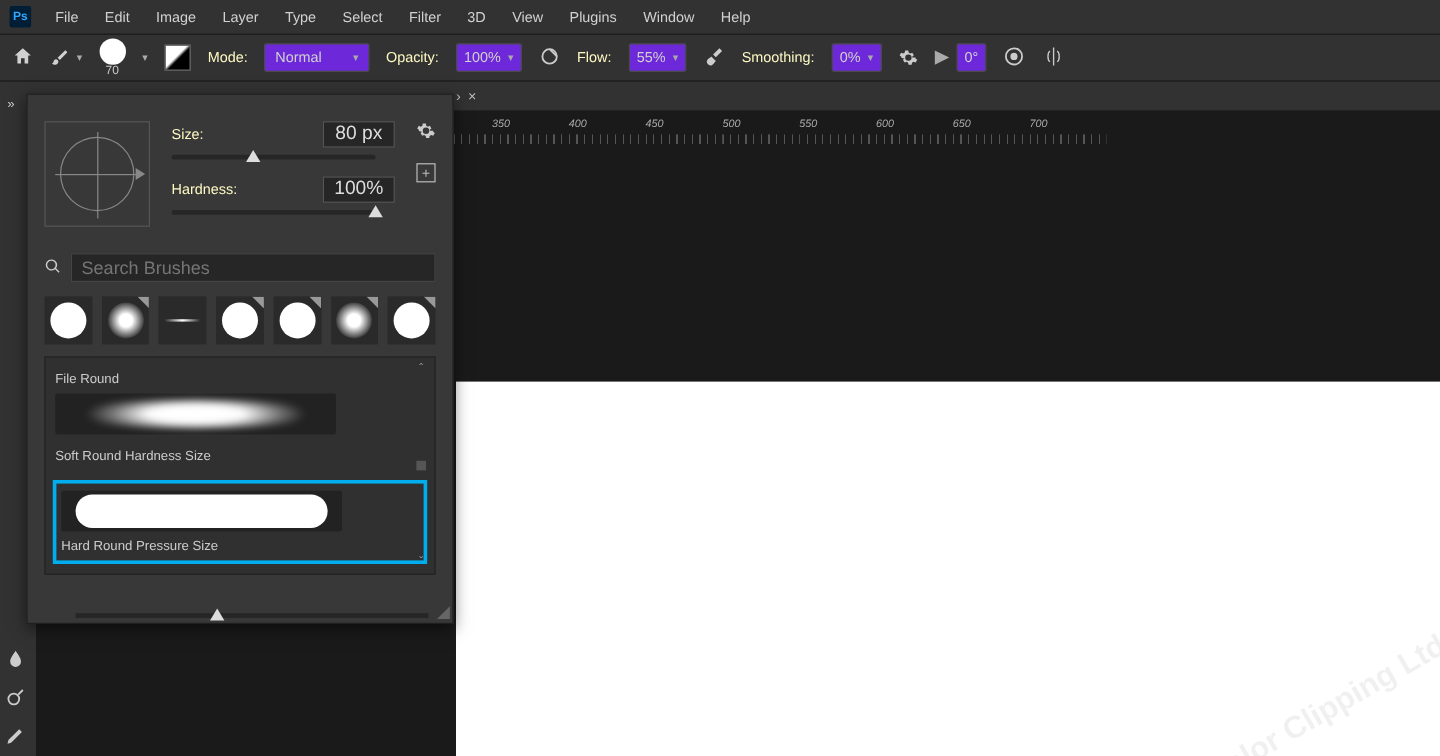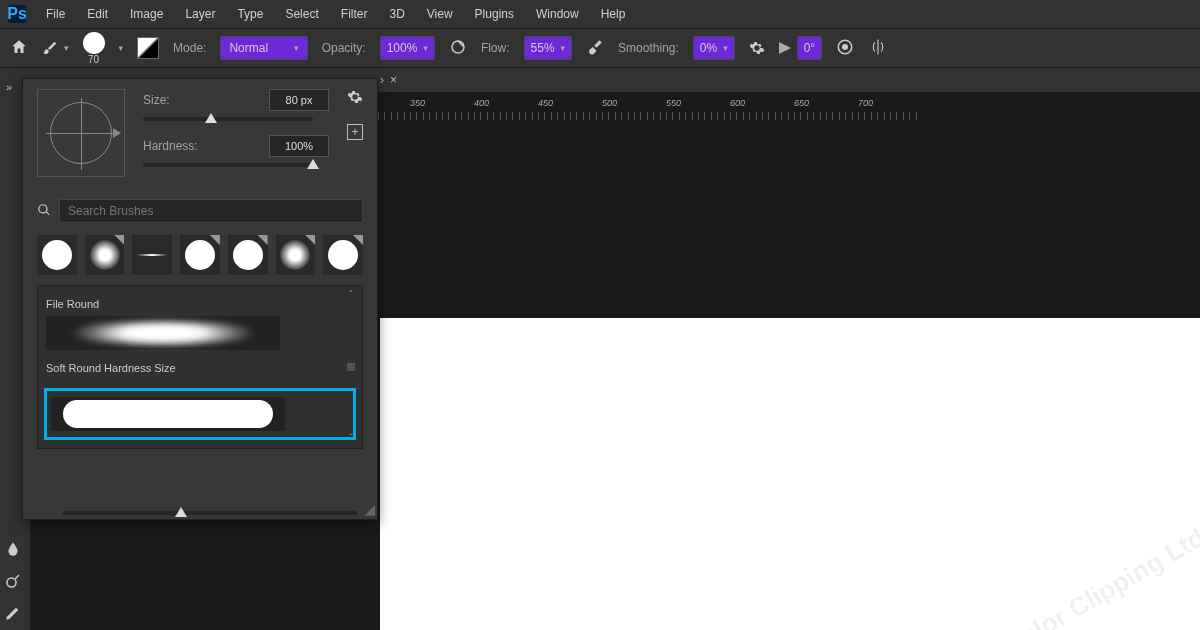--- a/index.html
+++ b/index.html
@@ -1,61 +1,61 @@
 <!DOCTYPE html>
 <html><head>
 <meta charset="utf-8">
 <style>
 * { margin:0; padding:0; box-sizing:border-box; font-family: -apple-system, "Segoe UI", Arial, sans-serif; }
 body { width:1200px; height:630px; background:#323232; color:#d1d1d1; font-size:12px; overflow:hidden; position:relative; }
 .menubar { height:28px; display:flex; align-items:center; padding:0 8px; gap:2px; background:#323232; }
-.ps-logo { width:18px; height:18px; background:#001e36; color:#31a8ff; font-weight:bold; font-size:16px; display:flex; align-items:center; justify-content:center; border-radius:2px; margin-right:8px; }
+.ps-logo { width:18px; height:18px; background:#001e36; color:#31a8ff; font-weight:bold; font-size:10px; display:flex; align-items:center; justify-content:center; border-radius:2px; margin-right:8px; }
 .menu-item { padding:4px 10px; cursor:default; }
 .optbar { height:40px; display:flex; align-items:center; padding:0 10px; gap:14px; background:#323232; border-top:1px solid #1a1a1a; border-bottom:1px solid #1a1a1a; }
 .home-icon svg, .icon-sm svg { fill:#d1d1d1; }
 .brush-tool { display:flex; align-items:center; gap:6px; }
 .brush-dot-wrap { display:flex; flex-direction:column; align-items:center; }
 .brush-dot { width:22px; height:22px; background:#fff; border-radius:50%; }
 .brush-size-lbl { font-size:10px; color:#ccc; }
 .grad-icon { width:22px; height:22px; background:linear-gradient(135deg,#fff 45%,#000 55%); border:1px solid #666; }
-.lbl { color:#a3a3a3; }
+.lbl { color:#fef9c3; }
 .sel { background:#6d28d9; border:1px solid #4a4a4a; height:24px; display:flex; align-items:center; padding:0 8px; gap:26px; border-radius:2px; }
 .sel-sm { gap:6px; padding:0 6px; }
 .chev { font-size:9px; color:#aaa; }
 .gear { width:16px; height:16px; }
 .angle-wrap { display:flex; align-items:center; gap:6px; }
 .angle-tri { width:0; height:0; border-left:12px solid #aaa; border-top:6px solid transparent; border-bottom:6px solid transparent; }
 .tabrow { height:24px; display:flex; align-items:center; padding-left:380px; gap:6px; }
 .tabrow .x { color:#bbb; font-size:12px; cursor:default; }
 .canvas-area { position:absolute; left:30px; top:92px; right:0; bottom:0; background:#1a1a1a; }
 .ruler-h { position:absolute; top:0; left:60px; right:0; height:28px; display:flex; color:#aaa; font-size:9px;font-style:italic; }
 .ruler-tick { width:64px; position:relative; }
 .ruler-tick span { position:absolute; top:6px; left:0; }
 .ruler-tick::after { content:""; position:absolute; bottom:0; left:0; width:64px; height:8px; background:repeating-linear-gradient(90deg,#555 0,#555 1px,transparent 1px,transparent 6.4px); }
 .white-canvas { position:absolute; left:380px; top:318px; right:0; bottom:0; background:#fff; }
 .watermark { position:absolute; right:-40px; bottom:-60px; transform:rotate(-30deg); font-size:26px; color:rgba(0,0,0,0.06); font-weight:600; white-space:nowrap; line-height:80px; }
 
-.brush-panel { position:absolute; left:22px; top:78px; width:356px; height:442px; background:#383838; border:1px solid #1f1f1f; box-shadow:0 4px 12px rgba(0,0,0,.5); padding:10px 14px; }
+.brush-panel { position:absolute; left:22px; top:78px; width:356px; height:442px; background:#383838; border:1px solid #1f1f1f; box-shadow:0 4px 12px rgba(0,0,0,.5); padding:22px 14px; }
 .bp-top { display:flex; gap:18px; align-items:flex-start; }
 .angle-preview { width:88px; height:88px; border:1px solid #555; display:flex; align-items:center; justify-content:center; position:relative; }
 .angle-circ { width:62px; height:62px; border:1px solid #888; border-radius:50%; position:relative; }
 .angle-circ::before { content:""; position:absolute; left:50%; top:-5px; width:1px; height:72px; background:#888; }
 .angle-circ::after { content:""; position:absolute; top:50%; left:-5px; height:1px; width:72px; background:#888; }
 .angle-arrow { position:absolute; right:-10px; top:50%; transform:translateY(-50%); width:0; height:0; border-left:8px solid #888; border-top:5px solid transparent; border-bottom:5px solid transparent; }
 .sz-col { flex:1; }
 .sz-row { display:flex; align-items:center; justify-content:space-between; margin-bottom:6px; }
-.sz-input { width:60px; height:22px; background:#262626; border:1px solid #555; color:#ddd; text-align:center; font-size:11px; }
+.sz-input { width:60px; height:22px; background:#262626; border:1px solid #555; color:#ddd; text-align:center; font-size:16px; }
 .slider { width:170px; height:4px; background:#262626; border-radius:2px; position:relative; margin-bottom:14px; }
 .slider-thumb { position:absolute; top:-4px; width:0; height:0; border-left:6px solid transparent; border-right:6px solid transparent; border-bottom:10px solid #ddd; transform:translateX(-50%); }
 .bp-right-col { display:flex; flex-direction:column; gap:16px; align-items:center; }
 .gear2 svg { fill:#ccc; }
 .plus-box { width:16px; height:16px; border:1px solid #bbb; color:#bbb; font-size:12px; display:flex; align-items:center; justify-content:center; }
 
 .search-row { display:flex; align-items:center; gap:8px; margin-top:18px; }
-.search-input { flex:1; height:24px; background:#262626; border:1px solid #444; color:#999; padding:0 8px; font-size:12px; }
+.search-input { flex:1; height:24px; background:#262626; border:1px solid #444; color:#999; padding:0 8px; font-size:15px; }
 .thumb-row { display:flex; gap:8px; margin-top:12px; }
 .bthumb { width:40px; height:40px; background:#2a2a2a; display:flex; align-items:center; justify-content:center; position:relative; }
 .dot-hard { width:30px; height:30px; background:#fff; border-radius:50%; }
 .dot-soft { width:30px; height:30px; background:radial-gradient(circle,#fff 0%,#fff 25%,transparent 75%); border-radius:50%; }
 .dash { width:30px; height:2px; background:linear-gradient(90deg,transparent,#fff,transparent); }
 .corner-badge { position:absolute; top:0; right:0; width:10px; height:10px; background:#999; clip-path:polygon(100% 0,100% 100%,0 0); }
 
 .list-area { margin-top:10px; background:#303030; border:1px solid #222; padding:8px 6px; position:relative; }
 .list-item { padding:4px 2px 8px; }
 .list-title { color:#ccc; font-size:11px; margin-bottom:6px; }
@@ -298,20 +298,21 @@
           <div class="stroke-soft"></div>
         </div>
     </div>
     <div class="list-item">
       <div class="list-title">Soft Round Hardness Size</div>
     </div>
     <div class="list-item list-sel">
       <div class="stroke-preview">
           <div class="stroke-hard"></div>
         </div>
+      <div class="list-title" style="margin-top:6px;margin-bottom:0;">Hard Round Pressure Size</div>
     </div>
     <div class="scroll-col">
       <span>ˆ</span>
       <span style="width:8px;height:8px;background:#555;"></span>
       <span>ˇ</span>
     </div>
   </div>
 
   <div class="bottom-slider">
     <div class="bottom-thumb"></div>

